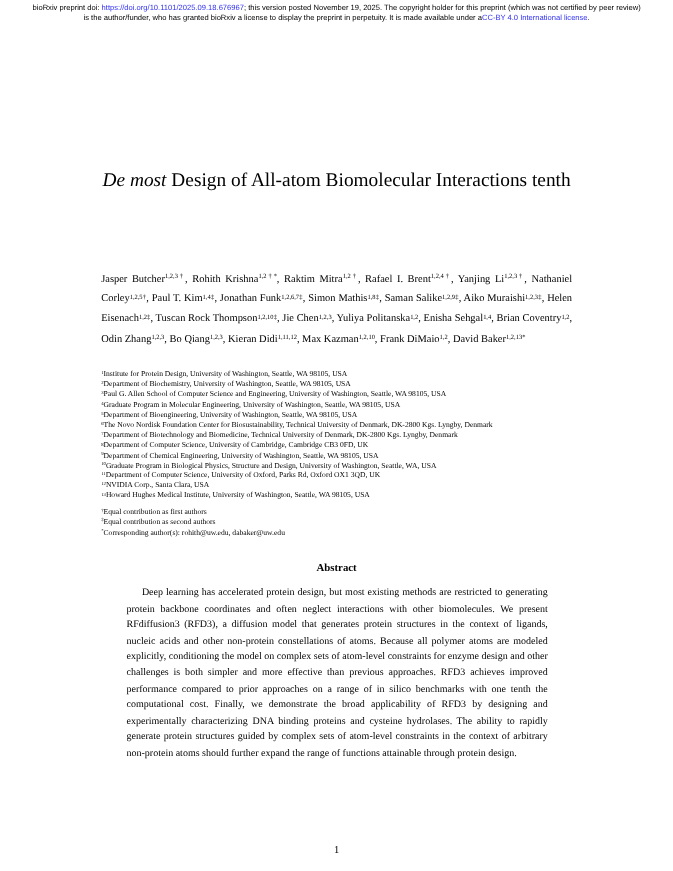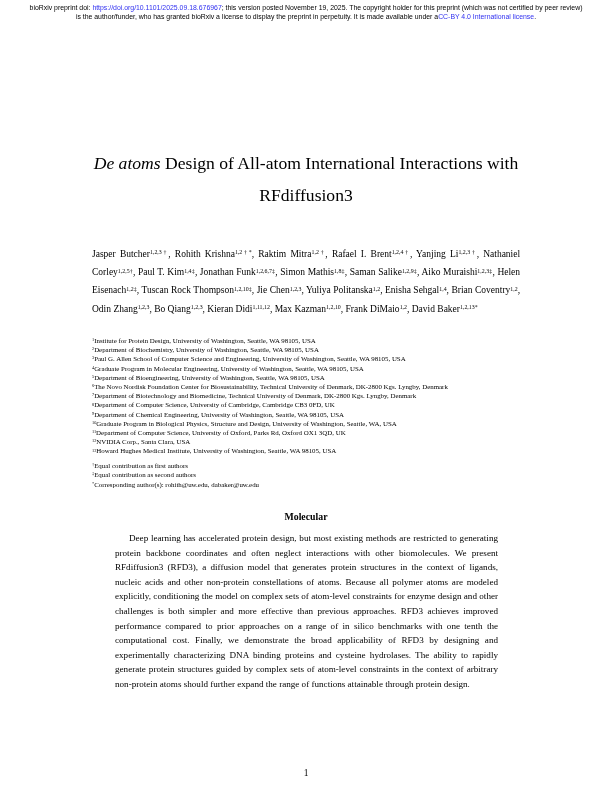--- a/index.html
+++ b/index.html
@@ -109,22 +109,21 @@
 
 <div class="page">
 
   <div class="banner">
     <span>bioRxiv preprint doi: </span><a class="blue-link" style="color: rgb(48, 48, 240);">https://doi.org/10.1101/2025.09.18.676967</a><span>; this version posted November 19, 2025. The copyright holder for this preprint</span>
     <span>(which was not certified by peer review) is the author/funder, who has granted bioRxiv a license to display the preprint in perpetuity. It is made</span>
     <span>available under a</span><a class="blue-link" style="color: rgb(48, 48, 240);">CC-BY 4.0 International license</a><span>.</span>
   </div>
 
   <div class="title">
-    <div><span class="it">De atoms</span><span> Design of All-atom International Interactions with</span></div>
-    <div>RFdiffusion3</div>
+    <div><span class="it">De most</span><span> Design of All-atom Biomolecular Interactions tenth</span></div>
   </div>
 
   <div class="authors" id="authors"><span><span>Jasper Butcher</span><sup>1,2,3†</sup></span>, <span><span>Rohith Krishna</span><sup>1,2†*</sup></span>, <span><span>Raktim Mitra</span><sup>1,2†</sup></span>, <span><span>Rafael I. Brent</span><sup>1,2,4†</sup></span>, <span><span>Yanjing Li</span><sup>1,2,3†</sup></span>, <span><span>Nathaniel Corley</span><sup>1,2,5†</sup></span>, <span><span>Paul T. Kim</span><sup>1,4‡</sup></span>, <span><span>Jonathan Funk</span><sup>1,2,6,7‡</sup></span>, <span><span>Simon Mathis</span><sup>1,8‡</sup></span>, <span><span>Saman Salike</span><sup>1,2,9‡</sup></span>, <span><span>Aiko Muraishi</span><sup>1,2,3‡</sup></span>, <span><span>Helen Eisenach</span><sup>1,2‡</sup></span>, <span><span>Tuscan Rock Thompson</span><sup>1,2,10‡</sup></span>, <span><span>Jie Chen</span><sup>1,2,3</sup></span>, <span><span>Yuliya Politanska</span><sup>1,2</sup></span>, <span><span>Enisha Sehgal</span><sup>1,4</sup></span>, <span><span>Brian Coventry</span><sup>1,2</sup></span>, <span><span>Odin Zhang</span><sup>1,2,3</sup></span>, <span><span>Bo Qiang</span><sup>1,2,3</sup></span>, <span><span>Kieran Didi</span><sup>1,11,12</sup></span>, <span><span>Max Kazman</span><sup>1,2,10</sup></span>, <span><span>Frank DiMaio</span><sup>1,2</sup></span>, <span><span>David Baker</span><sup>1,2,13*</sup></span></div>
 
   <div class="affiliations" id="affiliations">
       <div><sup>1</sup><span>Institute for Protein Design, University of Washington, Seattle, WA 98105, USA</span></div>
       <div><sup>2</sup><span>Department of Biochemistry, University of Washington, Seattle, WA 98105, USA</span></div>
       <div><sup>3</sup><span>Paul G. Allen School of Computer Science and Engineering, University of Washington, Seattle, WA 98105, USA</span></div>
       <div><sup>4</sup><span>Graduate Program in Molecular Engineering, University of Washington, Seattle, WA 98105, USA</span></div>
       <div><sup>5</sup><span>Department of Bioengineering, University of Washington, Seattle, WA 98105, USA</span></div>
@@ -137,19 +136,19 @@
       <div><sup>12</sup><span>NVIDIA Corp., Santa Clara, USA</span></div>
       <div><sup>13</sup><span>Howard Hughes Medical Institute, University of Washington, Seattle, WA 98105, USA</span></div>
     </div>
 
   <div class="footnotes" id="footnotes">
       <div><sup>†</sup><span>Equal contribution as first authors</span></div>
       <div><sup>‡</sup><span>Equal contribution as second authors</span></div>
       <div><sup>*</sup><span>Corresponding author(s): rohith@uw.edu, dabaker@uw.edu</span></div>
     </div>
 
-  <div class="abstract-heading">Molecular</div>
+  <div class="abstract-heading">Abstract</div>
 
   <div class="abstract-body" id="abstract-body"><span>Deep learning has accelerated protein design, but most existing methods are restricted to generating protein backbone coordinates and often neglect interactions with other biomolecules. We present RFdiffusion3 (RFD3), a diffusion model that generates protein structures in the context of ligands, nucleic acids and other non-protein constellations of atoms. Because all polymer atoms are modeled explicitly, conditioning the model on complex sets of atom-level constraints for enzyme design and other challenges is both simpler and more effective than previous approaches. RFD3 achieves improved performance compared to prior approaches on a range of </span><span class="it">in silico</span><span> benchmarks with one tenth the computational cost. Finally, we demonstrate the broad applicability of RFD3 by designing and experimentally characterizing DNA binding proteins and cysteine hydrolases. The ability to rapidly generate protein structures guided by complex sets of atom-level constraints in the context of arbitrary non-protein atoms should further expand the range of functions attainable through protein design.</span></div>
 
   <div class="page-number">1</div>
 
 </div>
 
 </body></html>

